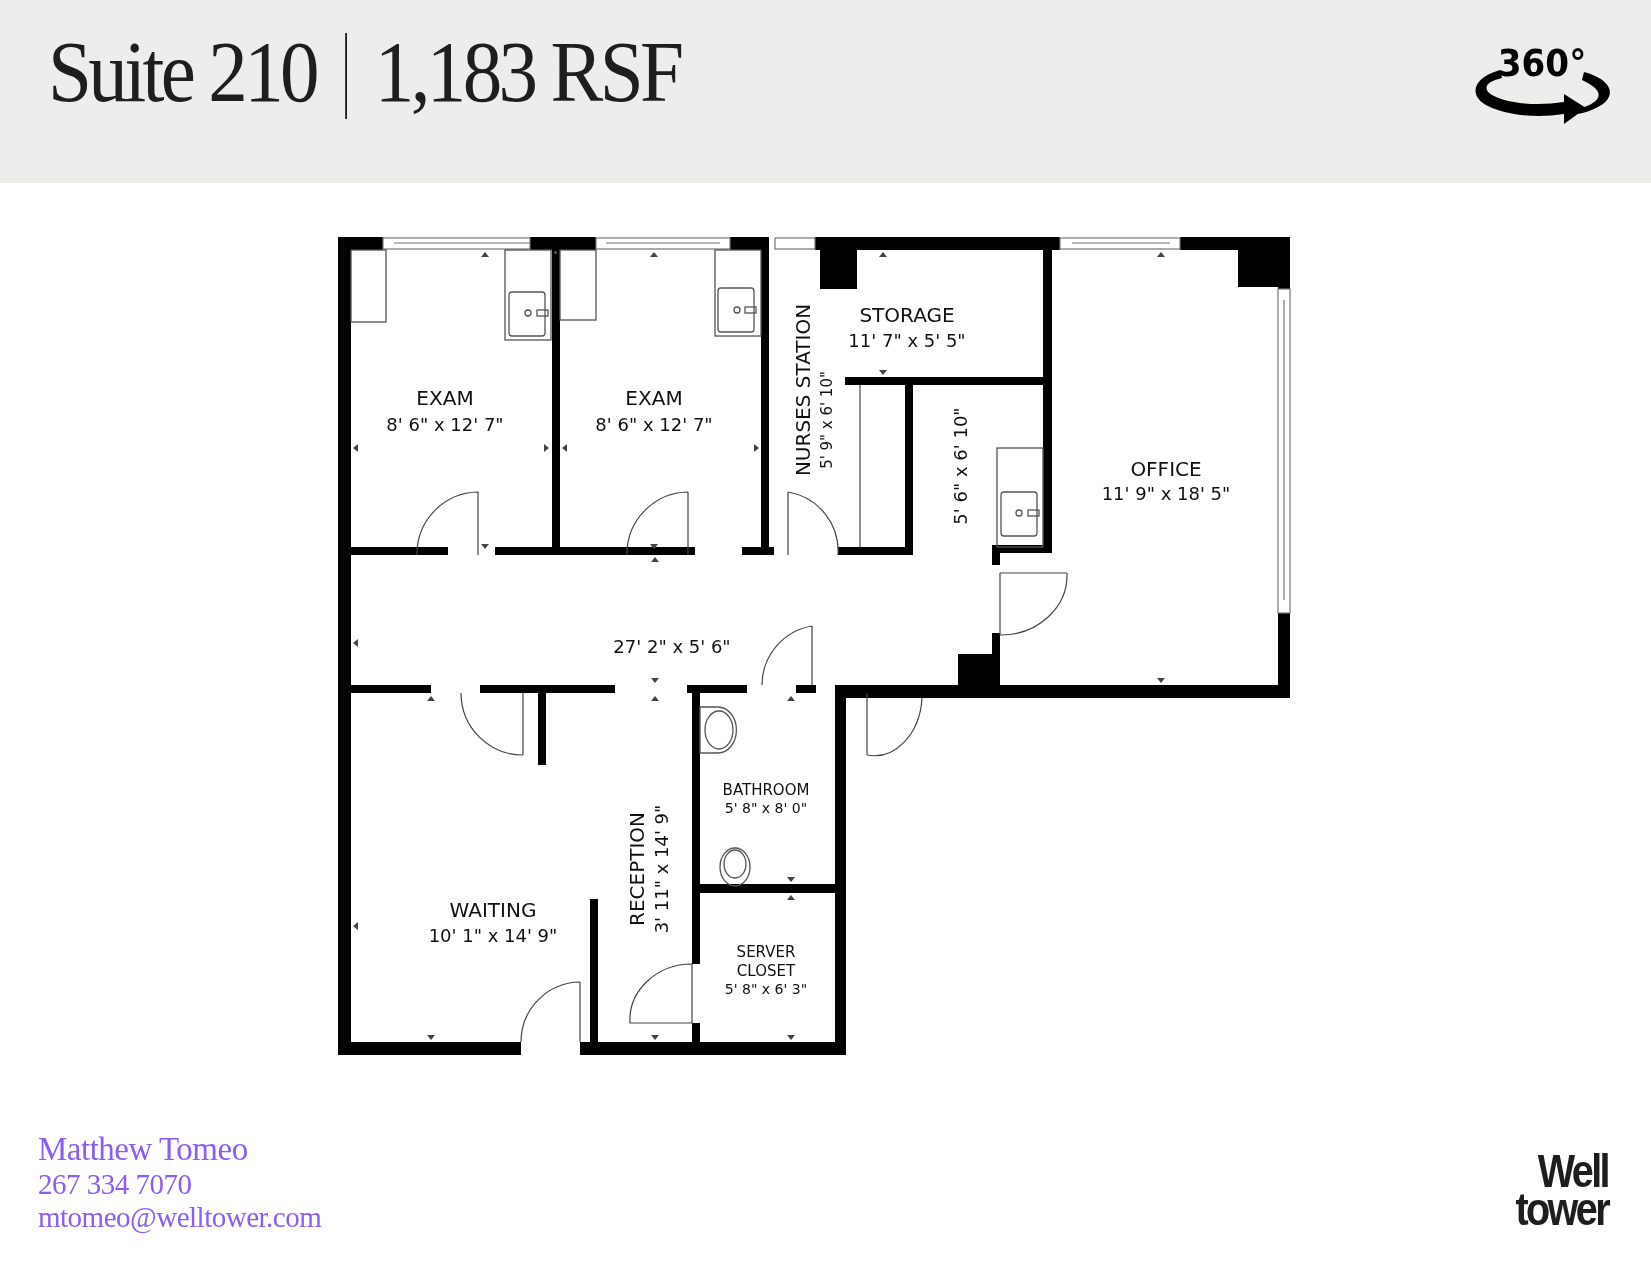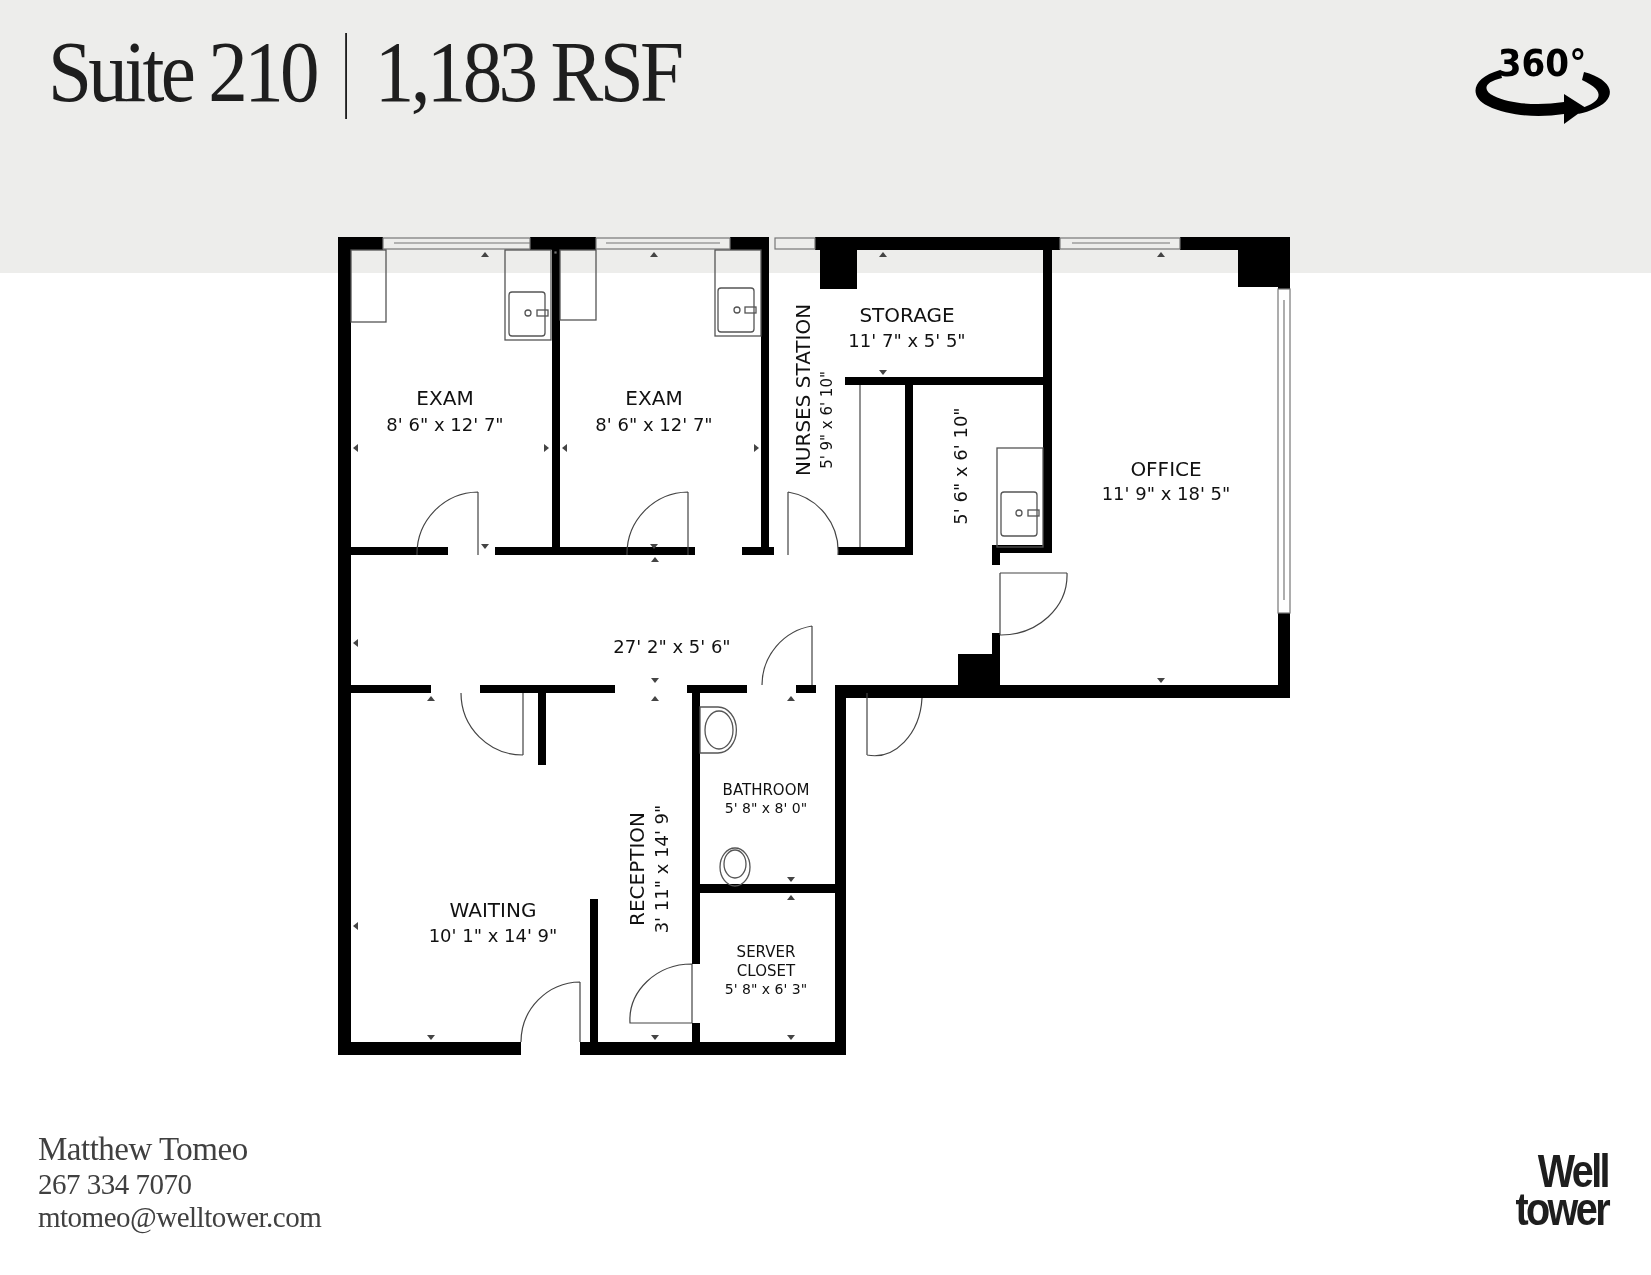--- a/index.html
+++ b/index.html
@@ -1,22 +1,22 @@
 <!DOCTYPE html>
 <html><head>
 <meta charset="utf-8">
 <style>
   html, body { margin:0; padding:0; background:#ffffff; }
   body { width:1651px; height:1275px; position:relative; overflow:hidden; font-family:"DejaVu Sans", sans-serif; }
-  .header { position:absolute; left:0; top:0; width:1651px; height:273px; background:#ededeb; }
+  .header { position:absolute; left:0; top:0; width:1651px; height:183px; background:#ededeb; }
   .title { position:absolute; left:48px; top:22px; font-family:"Liberation Serif","DejaVu Serif", serif; font-size:86px; color:#1e1e1e; letter-spacing:-4px; white-space:nowrap; transform:scaleX(0.92); transform-origin:left top; display:flex; align-items:center; }
   .title .sep { display:inline-block; width:2px; height:86px; background:#1e1e1e; margin:0 30px 0 32px; position:relative; top:4px; }
   .icon360 { position:absolute; left:1468px; top:38px; width:150px; height:96px; }
   .plan { position:absolute; left:0; top:0; width:1651px; height:1275px; }
-  .contact { position:absolute; left:38px; top:1130px; font-family:"Liberation Serif","DejaVu Serif", serif; color:#404040; }
+  .contact { position:absolute; left:38px; top:1130px; font-family:"Liberation Serif","DejaVu Serif", serif; color:#8b5cf6; }
   .contact .name { font-size:33px; line-height:38px; letter-spacing:-0.5px; }
   .contact .line { font-size:29px; line-height:33px; letter-spacing:-0.5px; }
   .logo { position:absolute; left:1498px; top:1152px; font-family:"Liberation Sans","DejaVu Sans", sans-serif; font-weight:bold; color:#1e1e1e; font-size:46px; line-height:38px; letter-spacing:-3px; text-align:right; transform:scaleX(0.86); transform-origin:right top; width:110px; }
   .room-label { font-family:"DejaVu Sans", sans-serif; fill:#111; }
 </style>
 </head>
 <body>
 
 <div class="header">
   <div class="title">

